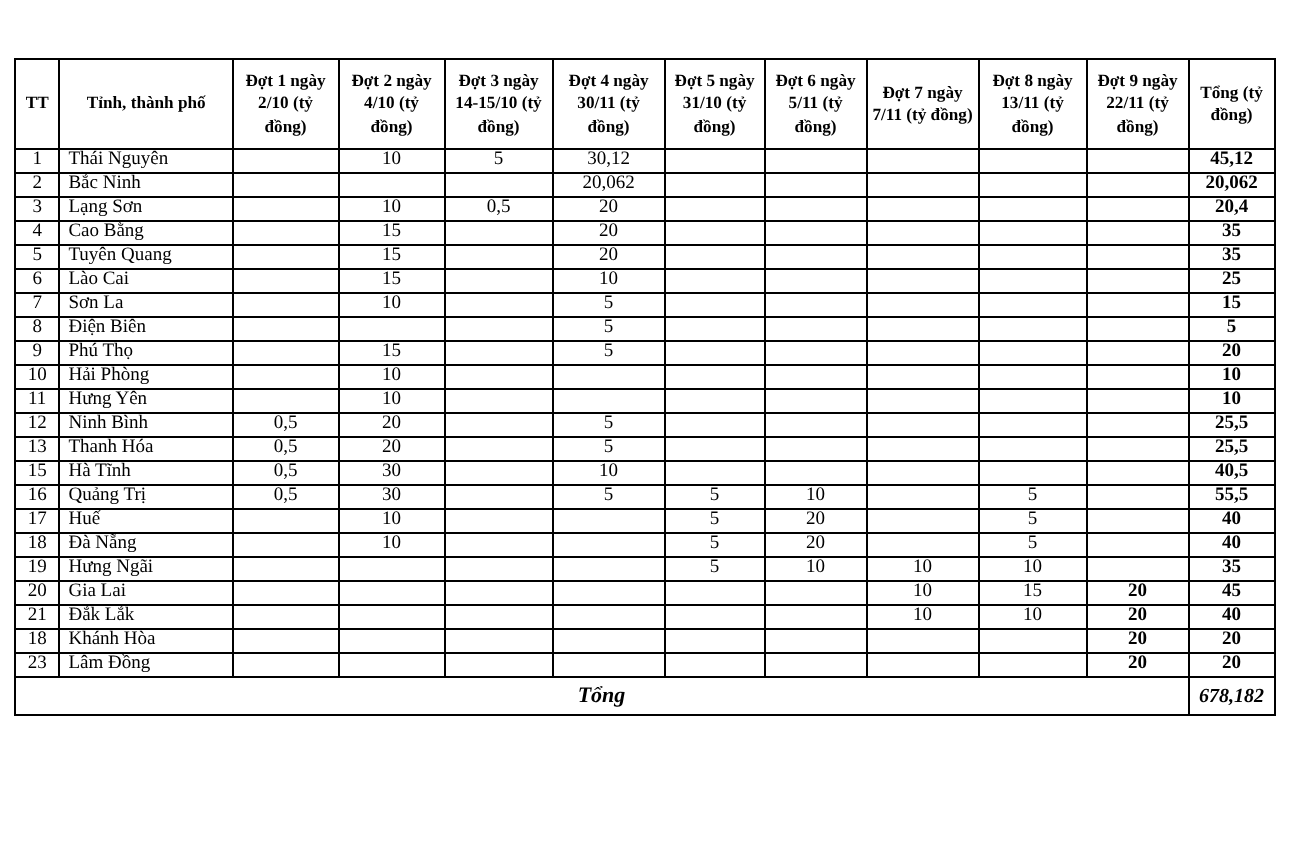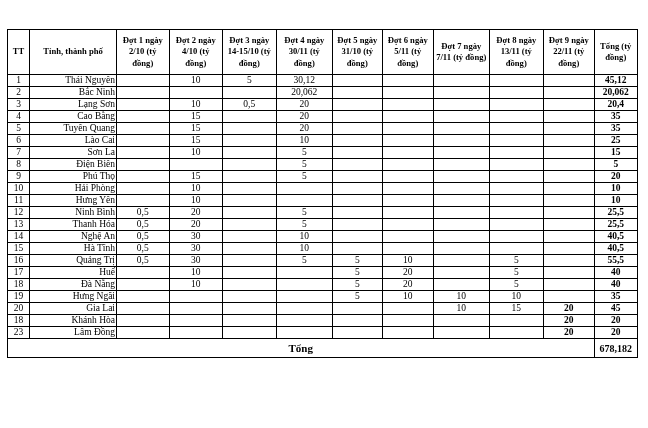--- a/index.html
+++ b/index.html
@@ -38,23 +38,23 @@
     text-align: center;
     height: 45px;
     padding: 2px 1px;
   }
   table.stats tbody td {
     height: 12px;
     line-height: 11px;
     padding: 0 1px;
   }
   td.num  { text-align: center; }
-  td.name { text-align: right; padding-left: 4px !important; white-space: nowrap; }
+  td.name { text-align: left; padding-left: 4px !important; white-space: nowrap; }
   td.emph { font-weight: bold; }
-  tfoot td { height: 19px; font-weight: bold; }
+  tfoot td { height: 19px; font-weight: bold; font-style: italic; }
   tfoot td.grand-label { text-align: center; font-size: 11px; }
   tfoot td.grand-total { text-align: center; font-size: 10px; }
 </style>
 </head>
 <body>
 
 <div class="page">
 
   <table class="stats">
     <colgroup>
@@ -264,34 +264,20 @@
           <td class="num"></td>
           <td class="num">5</td>
           <td class="num"></td>
           <td class="num"></td>
           <td class="num"></td>
           <td class="num"></td>
           <td class="num emph"></td>
           <td class="num emph">25,5</td>
         </tr>
         <tr>
-          <td class="num">14</td>
-          <td class="name">Nghệ An</td>
-          <td class="num">0,5</td>
-          <td class="num">30</td>
-          <td class="num"></td>
-          <td class="num">10</td>
-          <td class="num"></td>
-          <td class="num"></td>
-          <td class="num"></td>
-          <td class="num"></td>
-          <td class="num emph"></td>
-          <td class="num emph">40,5</td>
-        </tr>
-        <tr>
           <td class="num">15</td>
           <td class="name">Hà Tĩnh</td>
           <td class="num">0,5</td>
           <td class="num">30</td>
           <td class="num"></td>
           <td class="num">10</td>
           <td class="num"></td>
           <td class="num"></td>
           <td class="num"></td>
           <td class="num"></td>
@@ -360,20 +346,34 @@
           <td class="num"></td>
           <td class="num"></td>
           <td class="num"></td>
           <td class="num"></td>
           <td class="num"></td>
           <td class="num"></td>
           <td class="num">10</td>
           <td class="num">15</td>
           <td class="num emph">20</td>
           <td class="num emph">45</td>
+        </tr>
+        <tr>
+          <td class="num">21</td>
+          <td class="name">Đắk Lắk</td>
+          <td class="num"></td>
+          <td class="num"></td>
+          <td class="num"></td>
+          <td class="num"></td>
+          <td class="num"></td>
+          <td class="num"></td>
+          <td class="num">10</td>
+          <td class="num">10</td>
+          <td class="num emph">20</td>
+          <td class="num emph">40</td>
         </tr>
         <tr>
           <td class="num">18</td>
           <td class="name">Khánh Hòa</td>
           <td class="num"></td>
           <td class="num"></td>
           <td class="num"></td>
           <td class="num"></td>
           <td class="num"></td>
           <td class="num"></td>

